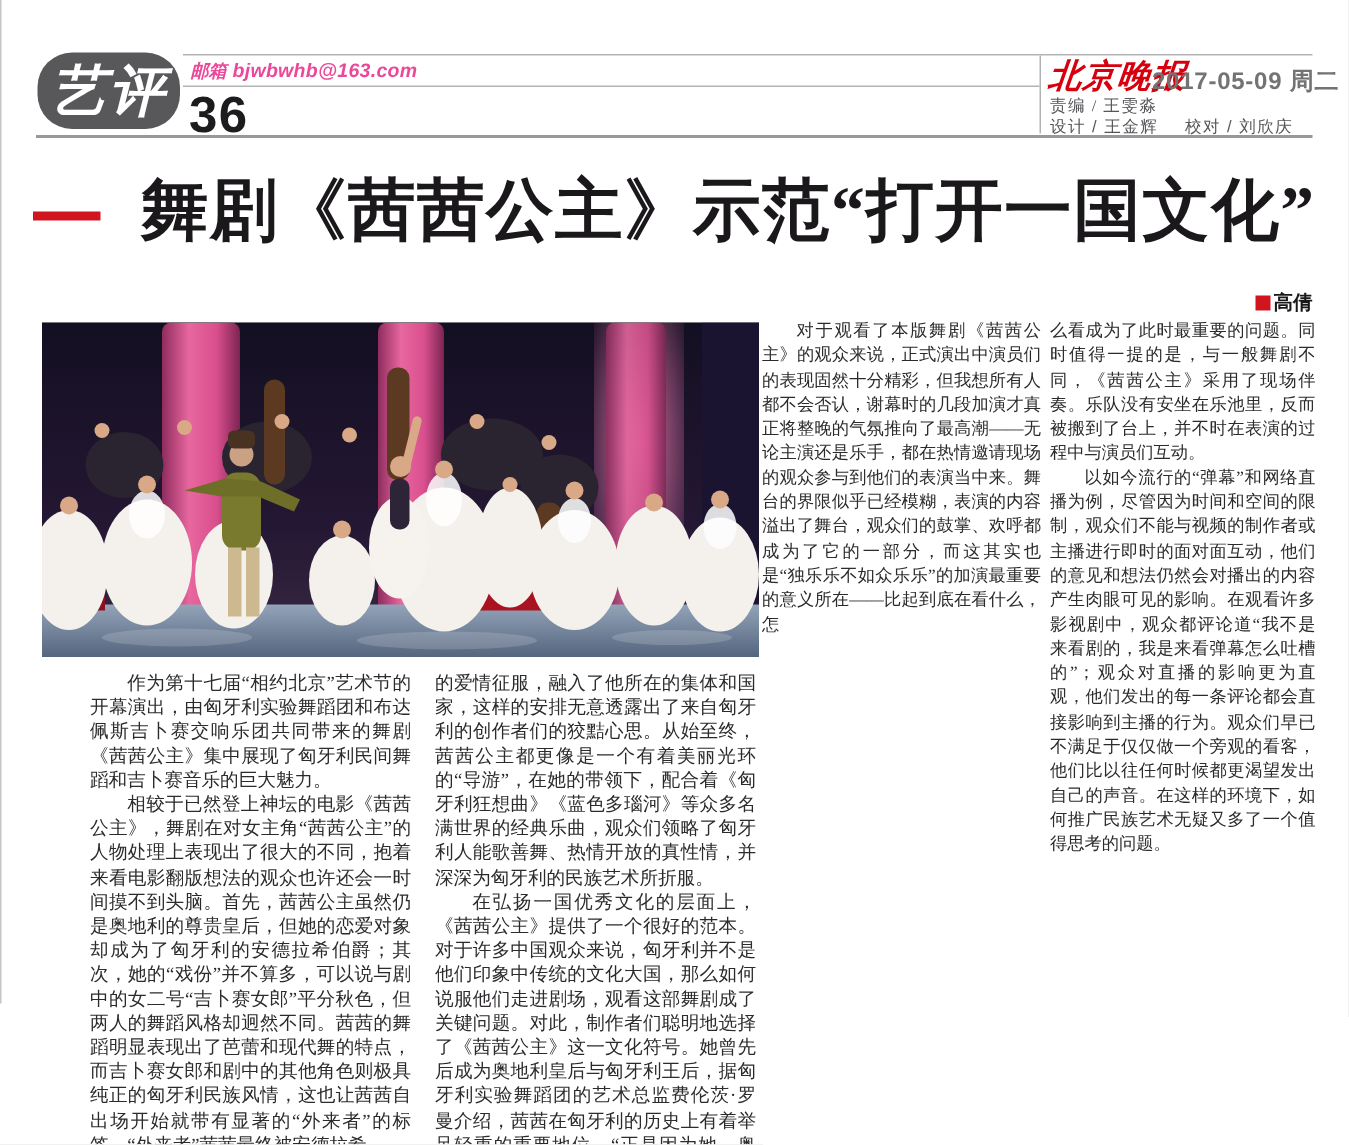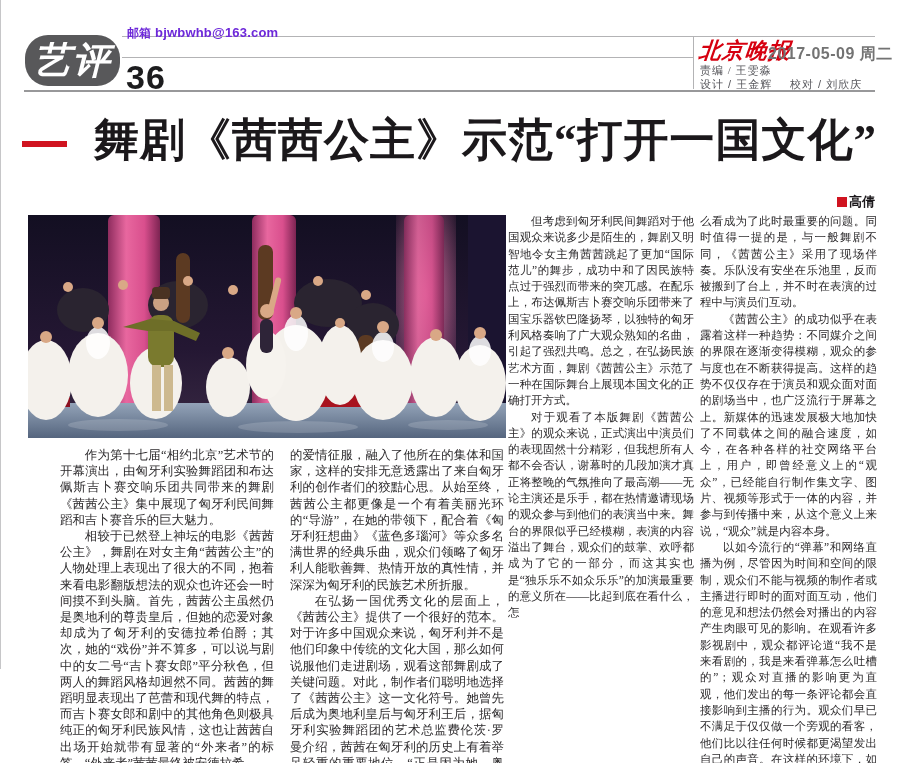--- a/index.html
+++ b/index.html
@@ -16,21 +16,21 @@
   .rule-header-bot { left:24px;  top:90px;  width:851px; height:2px; background:#98989a; }
   .vrule-header    { left:693px; top:37px;  width:1px;  height:52px; }
   .vrule-page      { left:66px;  top:92px;  width:1px;  height:669px; background:#c6c6c8; }
 
   .section-box {
     position:absolute; left:25px; top:35px; width:95px; height:51px;
     background:#58585a; color:#fff; display:flex; align-items:center; justify-content:center;
     font-family:"Liberation Serif", serif; font-weight:bold; font-style:italic;
     font-size:37px; letter-spacing:2px; overflow:hidden;border-radius:23px;
   }
-  .mail-row { position:absolute; left:127px; top:25px; font-size:12px; color:#6d28d9; }
+  .mail-row { position:absolute; left:127px; top:39px; font-size:12px; color:#ec4899;font-style:italic; }
   .mail-row .mail-label { font-weight:bold; margin-right:4px; }
   .mail-row .mail-addr  { font-weight:bold; font-size:13px; letter-spacing:.2px; }
   .page-number { position:absolute; left:126px; top:58px; font-size:34px; font-weight:bold; color:#1c1c1e; letter-spacing:1px; }
 
   .paper-logo {
     position:absolute; left:699px; top:36px; font-size:22px; font-weight:bold; font-style:italic;
     font-family:"Liberation Serif", serif; color:#d6000f; letter-spacing:1px;
     transform:skewX(-6deg);
   }
   .paper-date { position:absolute; left:768px; top:44px; font-size:16px; font-weight:bold; color:#737373; letter-spacing:.5px; }
@@ -209,22 +209,20 @@
 
   <div class="col col-1">
     <p>作为第十七届“相约北京”艺术节的开幕演出，由匈牙利实验舞蹈团和布达佩斯吉卜赛交响乐团共同带来的舞剧《茜茜公主》集中展现了匈牙利民间舞蹈和吉卜赛音乐的巨大魅力。</p>
     <p>相较于已然登上神坛的电影《茜茜公主》，舞剧在对女主角“茜茜公主”的人物处理上表现出了很大的不同，抱着来看电影翻版想法的观众也许还会一时间摸不到头脑。首先，茜茜公主虽然仍是奥地利的尊贵皇后，但她的恋爱对象却成为了匈牙利的安德拉希伯爵；其次，她的“戏份”并不算多，可以说与剧中的女二号“吉卜赛女郎”平分秋色，但两人的舞蹈风格却迥然不同。茜茜的舞蹈明显表现出了芭蕾和现代舞的特点，而吉卜赛女郎和剧中的其他角色则极具纯正的匈牙利民族风情，这也让茜茜自出场开始就带有显著的“外来者”的标签。“外来者”茜茜最终被安德拉希</p>
   </div>
   <div class="col col-2">
     <p class="cont">的爱情征服，融入了他所在的集体和国家，这样的安排无意透露出了来自匈牙利的创作者们的狡黠心思。从始至终，茜茜公主都更像是一个有着美丽光环的“导游”，在她的带领下，配合着《匈牙利狂想曲》《蓝色多瑙河》等众多名满世界的经典乐曲，观众们领略了匈牙利人能歌善舞、热情开放的真性情，并深深为匈牙利的民族艺术所折服。</p>
     <p>在弘扬一国优秀文化的层面上，《茜茜公主》提供了一个很好的范本。对于许多中国观众来说，匈牙利并不是他们印象中传统的文化大国，那么如何说服他们走进剧场，观看这部舞剧成了关键问题。对此，制作者们聪明地选择了《茜茜公主》这一文化符号。她曾先后成为奥地利皇后与匈牙利王后，据匈牙利实验舞蹈团的艺术总监费伦茨·罗曼介绍，茜茜在匈牙利的历史上有着举足轻重的重要地位，“正是因为她，奥匈</p>
   </div>
   <div class="col col-3">
-    <p>但考虑到匈牙利民间舞蹈对于他国观众来说多少是陌生的，舞剧又明智地令女主角茜茜跳起了更加“国际范儿”的舞步，成功中和了因民族特点过于强烈而带来的突兀感。在配乐上，布达佩斯吉卜赛交响乐团带来了国宝乐器钦巴隆扬琴，以独特的匈牙利风格奏响了广大观众熟知的名曲，引起了强烈共鸣。总之，在弘扬民族艺术方面，舞剧《茜茜公主》示范了一种在国际舞台上展现本国文化的正确打开方式。</p>
     <p>对于观看了本版舞剧《茜茜公主》的观众来说，正式演出中演员们的表现固然十分精彩，但我想所有人都不会否认，谢幕时的几段加演才真正将整晚的气氛推向了最高潮——无论主演还是乐手，都在热情邀请现场的观众参与到他们的表演当中来。舞台的界限似乎已经模糊，表演的内容溢出了舞台，观众们的鼓掌、欢呼都成为了它的一部分，而这其实也是“独乐乐不如众乐乐”的加演最重要的意义所在——比起到底在看什么，怎</p>
   </div>
   <div class="col col-4">
     <p class="cont">么看成为了此时最重要的问题。同时值得一提的是，与一般舞剧不同，《茜茜公主》采用了现场伴奏。乐队没有安坐在乐池里，反而被搬到了台上，并不时在表演的过程中与演员们互动。</p>
-    <p>《茜茜公主》的成功似乎在表露着这样一种趋势：不同媒介之间的界限在逐渐变得模糊，观众的参与度也在不断获得提高。这样的趋势不仅仅存在于演员和观众面对面的剧场当中，也广泛流行于屏幕之上。新媒体的迅速发展极大地加快了不同载体之间的融合速度，如今，在各种各样的社交网络平台上，用户，即曾经意义上的“观众”，已经能自行制作集文字、图片、视频等形式于一体的内容，并参与到传播中来，从这个意义上来说，“观众”就是内容本身。</p>
     <p>以如今流行的“弹幕”和网络直播为例，尽管因为时间和空间的限制，观众们不能与视频的制作者或主播进行即时的面对面互动，他们的意见和想法仍然会对播出的内容产生肉眼可见的影响。在观看许多影视剧中，观众都评论道“我不是来看剧的，我是来看弹幕怎么吐槽的”；观众对直播的影响更为直观，他们发出的每一条评论都会直接影响到主播的行为。观众们早已不满足于仅仅做一个旁观的看客，他们比以往任何时候都更渴望发出自己的声音。在这样的环境下，如何推广民族艺术无疑又多了一个值得思考的问题。</p>
   </div>
 
 </div>
 
 </body></html>

